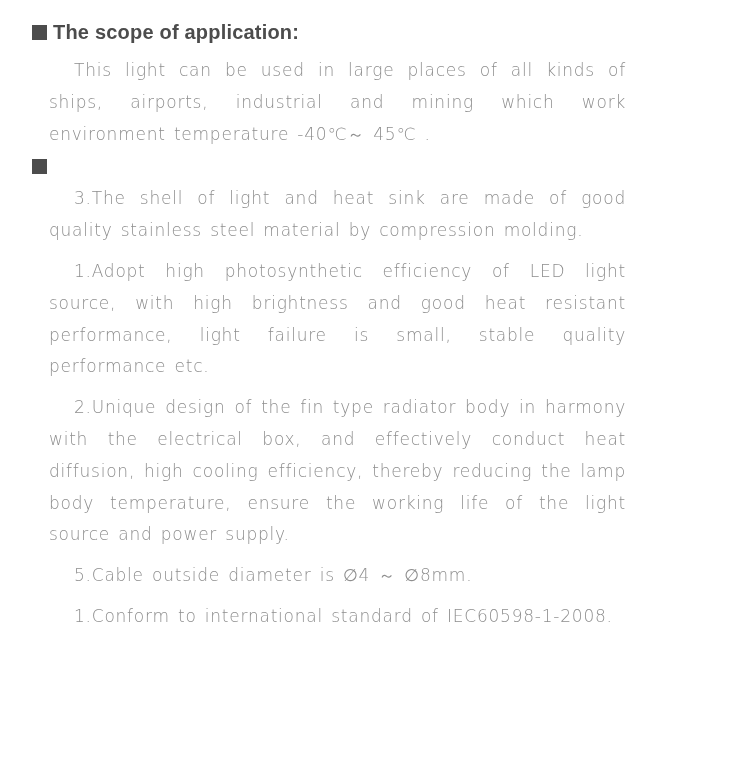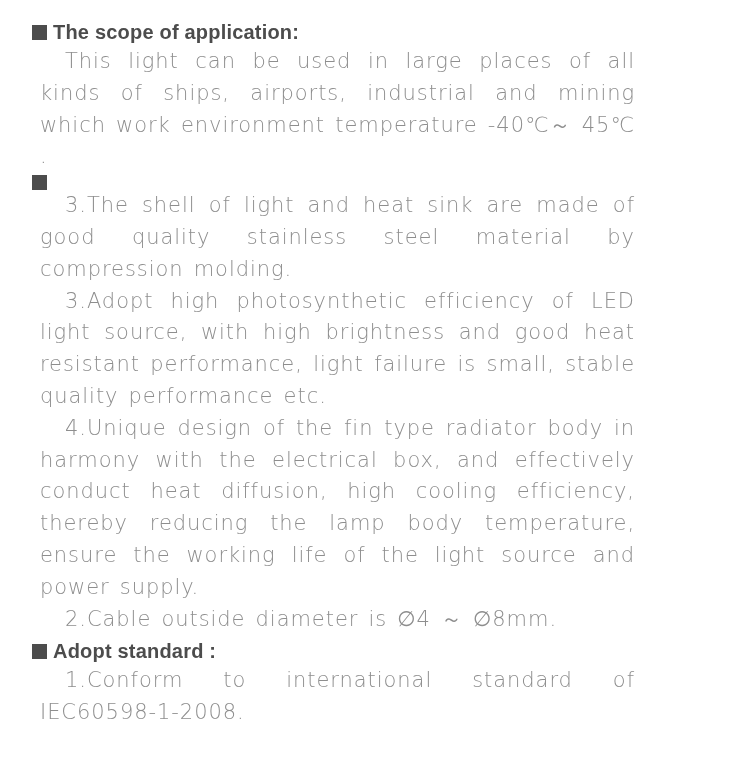--- a/index.html
+++ b/index.html
@@ -32,23 +32,23 @@
   }
   .bullet {
     display: inline-block;
     width: 15px;
     height: 15px;
     background: var(--bullet-color, #4c4c4c);
     margin-right: 6px;
     flex: 0 0 auto;
   }
   p.body-par {
-    margin: 0;
+    margin: 9px;
     padding: 0;
-    font-size: 21px;
+    font-size: 17px;
     font-weight: 300;
     line-height: 31.8px;
     letter-spacing: 0.045em;
     word-spacing: 0.12em;
     color: var(--body-color, #8e8e8e);
     text-align: justify;
     text-indent: 25px;
   }
 </style>
 </head>
@@ -61,25 +61,21 @@
           <span class="bullet"></span>
           <span>The scope of application:</span>
         </h2>
         <p class="body-par">This light can be used in large places of all kinds of ships, airports, industrial and mining which work environment temperature -40℃～ 45℃ .</p>
       </section>
       <section class="doc-section">
         <h2 class="section-heading">
           <span class="bullet"></span>
         </h2>
         <p class="body-par">3.The shell of light and heat sink are made of good quality stainless steel material by compression molding.</p>
-        <p class="body-par">3.Adopt high photosynthetic efficiency of LED light source, with high brightness and good heat resistant performance, light failure is small, stable quality performance etc.</p>
-        <p class="body-par">4.Unique design of the fin type radiator body in harmony with the electrical box, and effectively conduct heat diffusion, high cooling efficiency, thereby reducing the lamp body temperature, ensure the working  life of the light source and power supply.</p>
-        <p class="body-par">2.Cable outside diameter is ∅4 ～ ∅8mm.</p>
+        <p class="body-par">1.Adopt high photosynthetic efficiency of LED light source, with high brightness and good heat resistant performance, light failure is small, stable quality performance etc.</p>
+        <p class="body-par">2.Unique design of the fin type radiator body in harmony with the electrical box, and effectively conduct heat diffusion, high cooling efficiency, thereby reducing the lamp body temperature, ensure the working  life of the light source and power supply.</p>
+        <p class="body-par">5.Cable outside diameter is ∅4 ～ ∅8mm.</p>
       </section>
       <section class="doc-section">
-        <h2 class="section-heading">
-          <span class="bullet"></span>
-          <span>Adopt standard :</span>
-        </h2>
         <p class="body-par">1.Conform to international standard of IEC60598-1-2008.</p>
       </section>
     </div>
 </main>
 
 </body></html>

